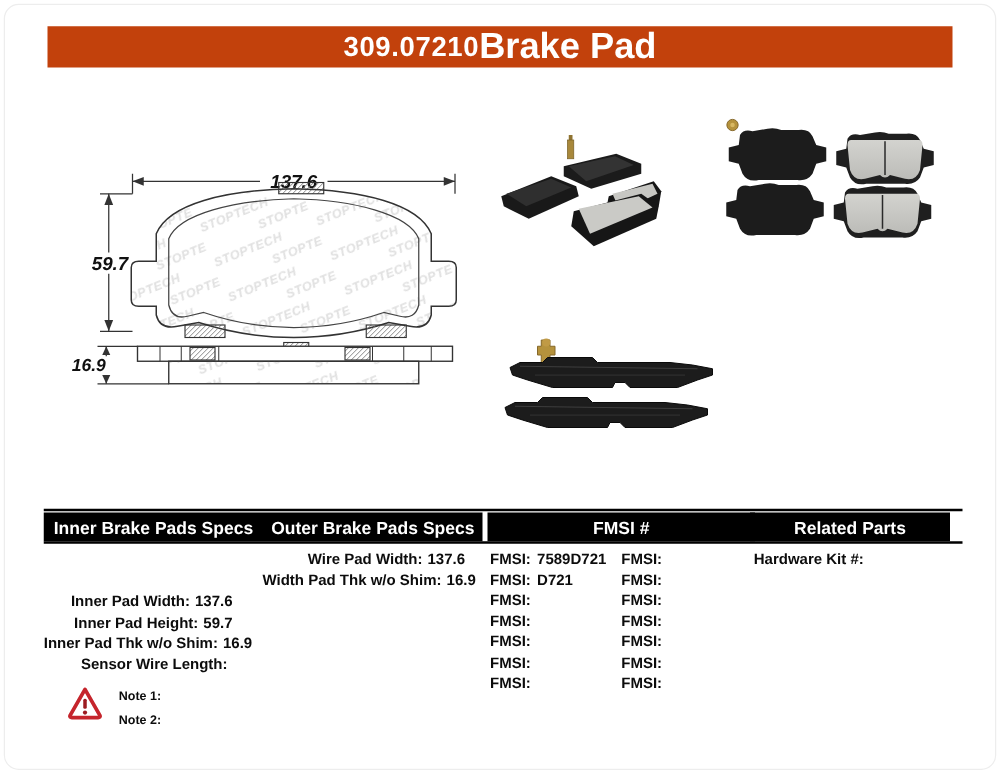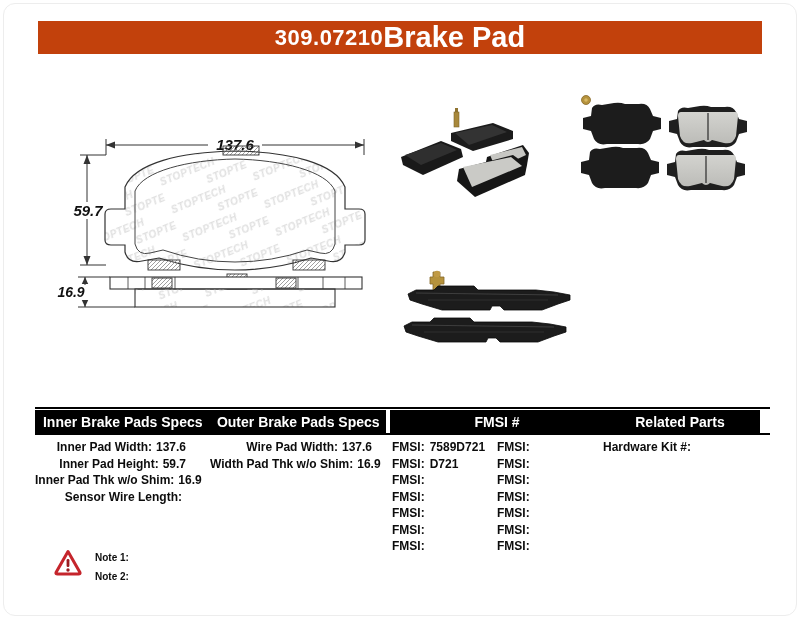--- a/index.html
+++ b/index.html
@@ -184,21 +184,21 @@
     <span class="cell">Inner Brake Pads Specs</span>
     <span class="cell">Outer Brake Pads Specs</span>
   </div>
   <div class="hdr-bar" style="left:390px;width:214px;">
     <span class="cell">FMSI #</span>
   </div>
   <div class="hdr-bar" style="left:600px;width:160px;">
     <span class="cell">Related Parts</span>
   </div>
 
-  <div class="spec-col right" style="left:35px;width:151px;">
+  <div class="spec-col right" style="left:35px;width:151px;margin-top:34px;">
     <div class="spec-row"><span class="lbl">Inner Pad Width:</span><span>137.6</span></div>
     <div class="spec-row"><span class="lbl">Inner Pad Height:</span><span>59.7</span></div>
     <div class="spec-row"><span class="lbl">Inner Pad Thk w/o Shim:</span><span>16.9</span></div>
     <div class="spec-row"><span class="lbl">Sensor Wire Length:</span><span></span></div>
   </div>
 
   <div class="spec-col right" style="left:210px;width:162px;">
     <div class="spec-row"><span class="lbl">Wire Pad Width:</span><span>137.6</span></div>
     <div class="spec-row"><span class="lbl">Width Pad Thk w/o Shim:</span><span>16.9</span></div>
   </div>

